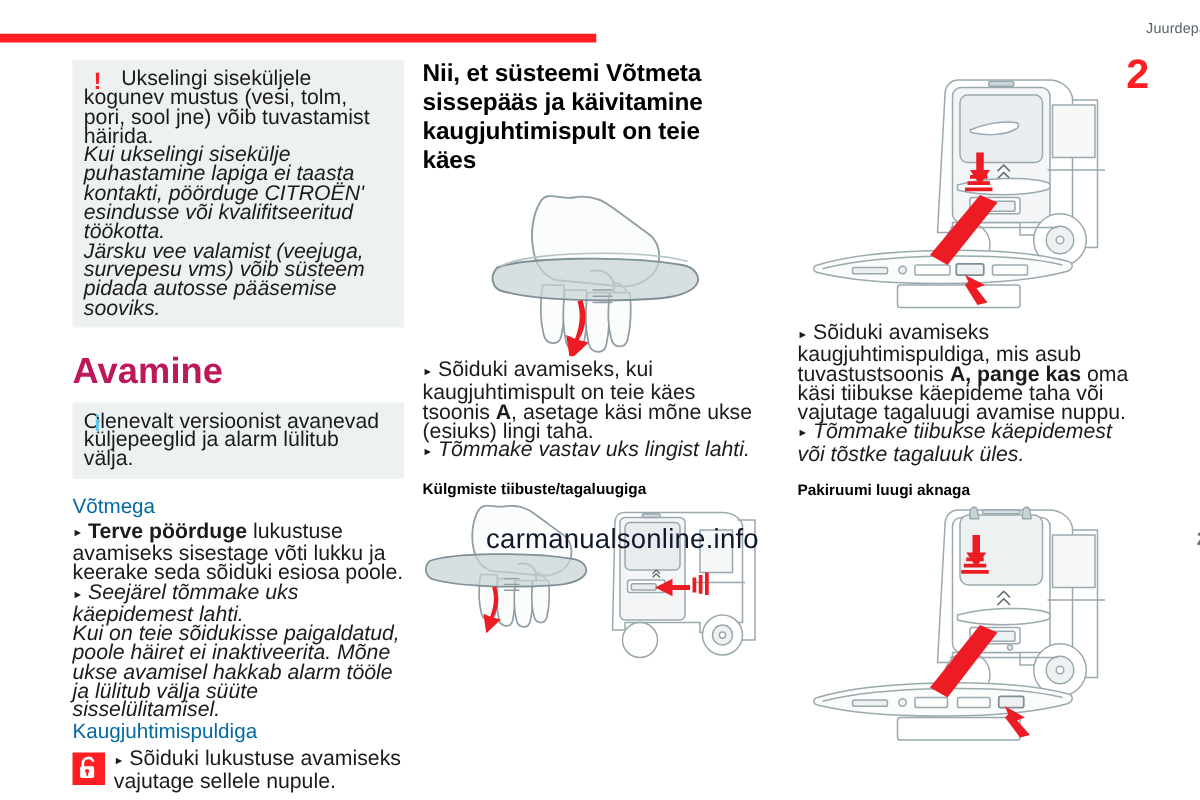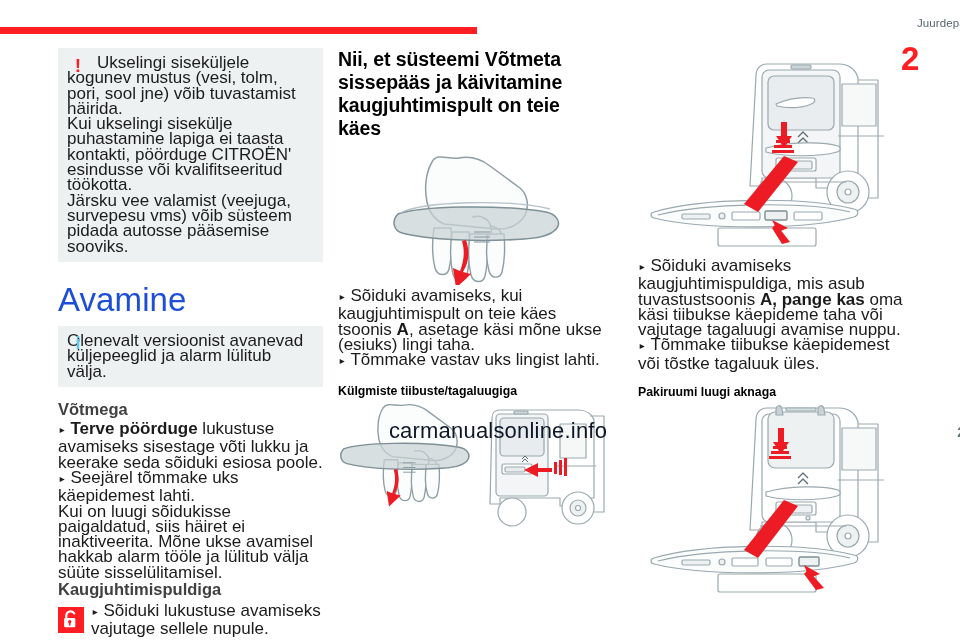--- a/index.html
+++ b/index.html
@@ -89,33 +89,33 @@
     font-size: 19px;
     font-family: "Liberation Sans", sans-serif;
   }
   .cb-icon.info {
     color: #5bc8ee;
     font-size: 18px;
   }
 
   
   h2.section-title {
-    font-size: 33px;
-    font-weight: normal;
-    color: #1d4ed8;
+    font-size: 29px;
+    font-weight: bold;
+    color: #be185d;
     margin: 20px 0 8px 0;
     line-height: 1.1;
     letter-spacing: .1px;
   }
   h3.sub-title {
     font-size: 16.5px;
-    font-weight: bold;
+    font-weight: normal;
     margin: 13px 0 2px 0;
     line-height: 1.15;
-    color: #404040;
+    color: #0369a1;
   }
   h3.sub-title.tight { margin-top: 0; }
   h4.minor-title {
     font-size: 12.3px;
     font-weight: bold;
     margin: 14px 0 4px 0;
     line-height: 1.2;
     color: #000;
   }
   h1.col-title {
@@ -127,21 +127,21 @@
     letter-spacing: -.1px;
   }
 
   
   p.body {
     margin: 0;
     font-size: 17px;
     line-height: 15.3px;
     color: #1b1b1b;
   }
-  p.body + p.body { margin-top: 0; }
+  p.body + p.body { margin-top: 0; font-style: italic; }
   .bullet::before {
     content: "\25BA";
     font-size: 8.5px;
     margin-right: 4px;
     position: relative;
     top: -1px;
   }
   .b { font-weight: bold; }
 
   
@@ -205,21 +205,21 @@
     <h2 class="section-title">Avamine</h2>
 
     <div class="callout">
       <span class="cb-icon info">i</span>
       <p class="body">Olenevalt versioonist avanevad küljepeeglid ja alarm lülitub välja.</p>
     </div>
 
     <h3 class="sub-title">Võtmega</h3>
     <p class="body"><span class="bullet"></span><span class="b">Terve pöörduge</span> <span>lukustuse avamiseks sisestage võti lukku ja keerake seda sõiduki esiosa poole.</span></p>
     <p class="body"><span class="bullet"></span><span>Seejärel tõmmake uks käepidemest lahti.</span></p>
-    <p class="body">Kui on luugi sõidukisse paigaldatud, siis häiret ei inaktiveerita. Mõne ukse avamisel hakkab alarm tööle ja lülitub välja süüte sisselülitamisel.</p>
+    <p class="body">Kui on teie sõidukisse paigaldatud, poole häiret ei inaktiveerita. Mõne ukse avamisel hakkab alarm tööle ja lülitub välja süüte sisselülitamisel.</p>
 
     <h3 class="sub-title tight">Kaugjuhtimispuldiga</h3>
 
     <div class="lock-row">
       <span class="lock-badge">
         <svg width="26" height="26" viewBox="0 0 26 26" aria-hidden="true">
           <path d="M8.3 11.2 V8.6 a4.3 4.3 0 0 1 8.0 -2.1" fill="none" stroke="#ffffff" stroke-width="2.1" stroke-linecap="round"></path>
           <rect x="6.1" y="11.0" width="11.2" height="9.3" rx="1.3" fill="#ffffff"></rect>
           <circle cx="11.7" cy="14.8" r="1.7" fill="#ff1f22"></circle>
           <rect x="11.0" y="15.3" width="1.5" height="3.3" fill="#ff1f22"></rect>

